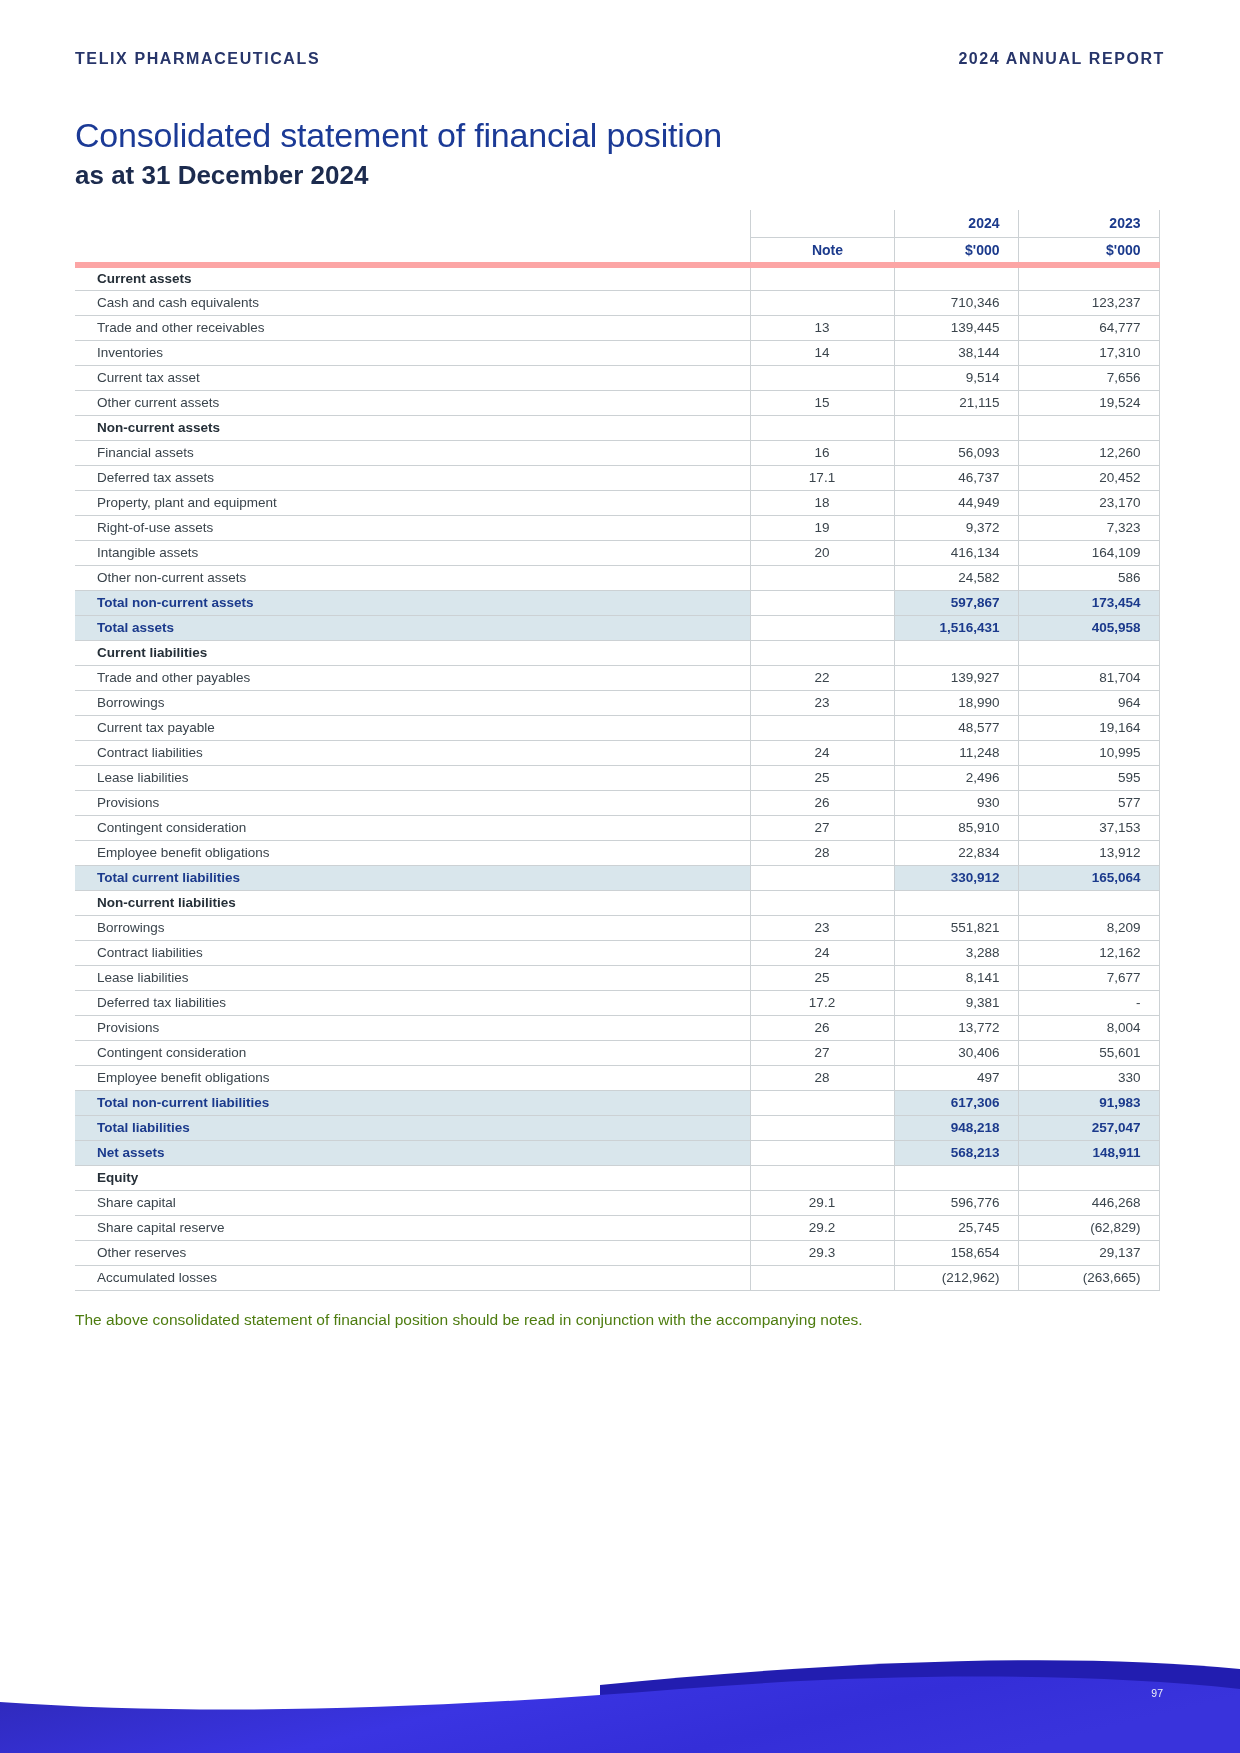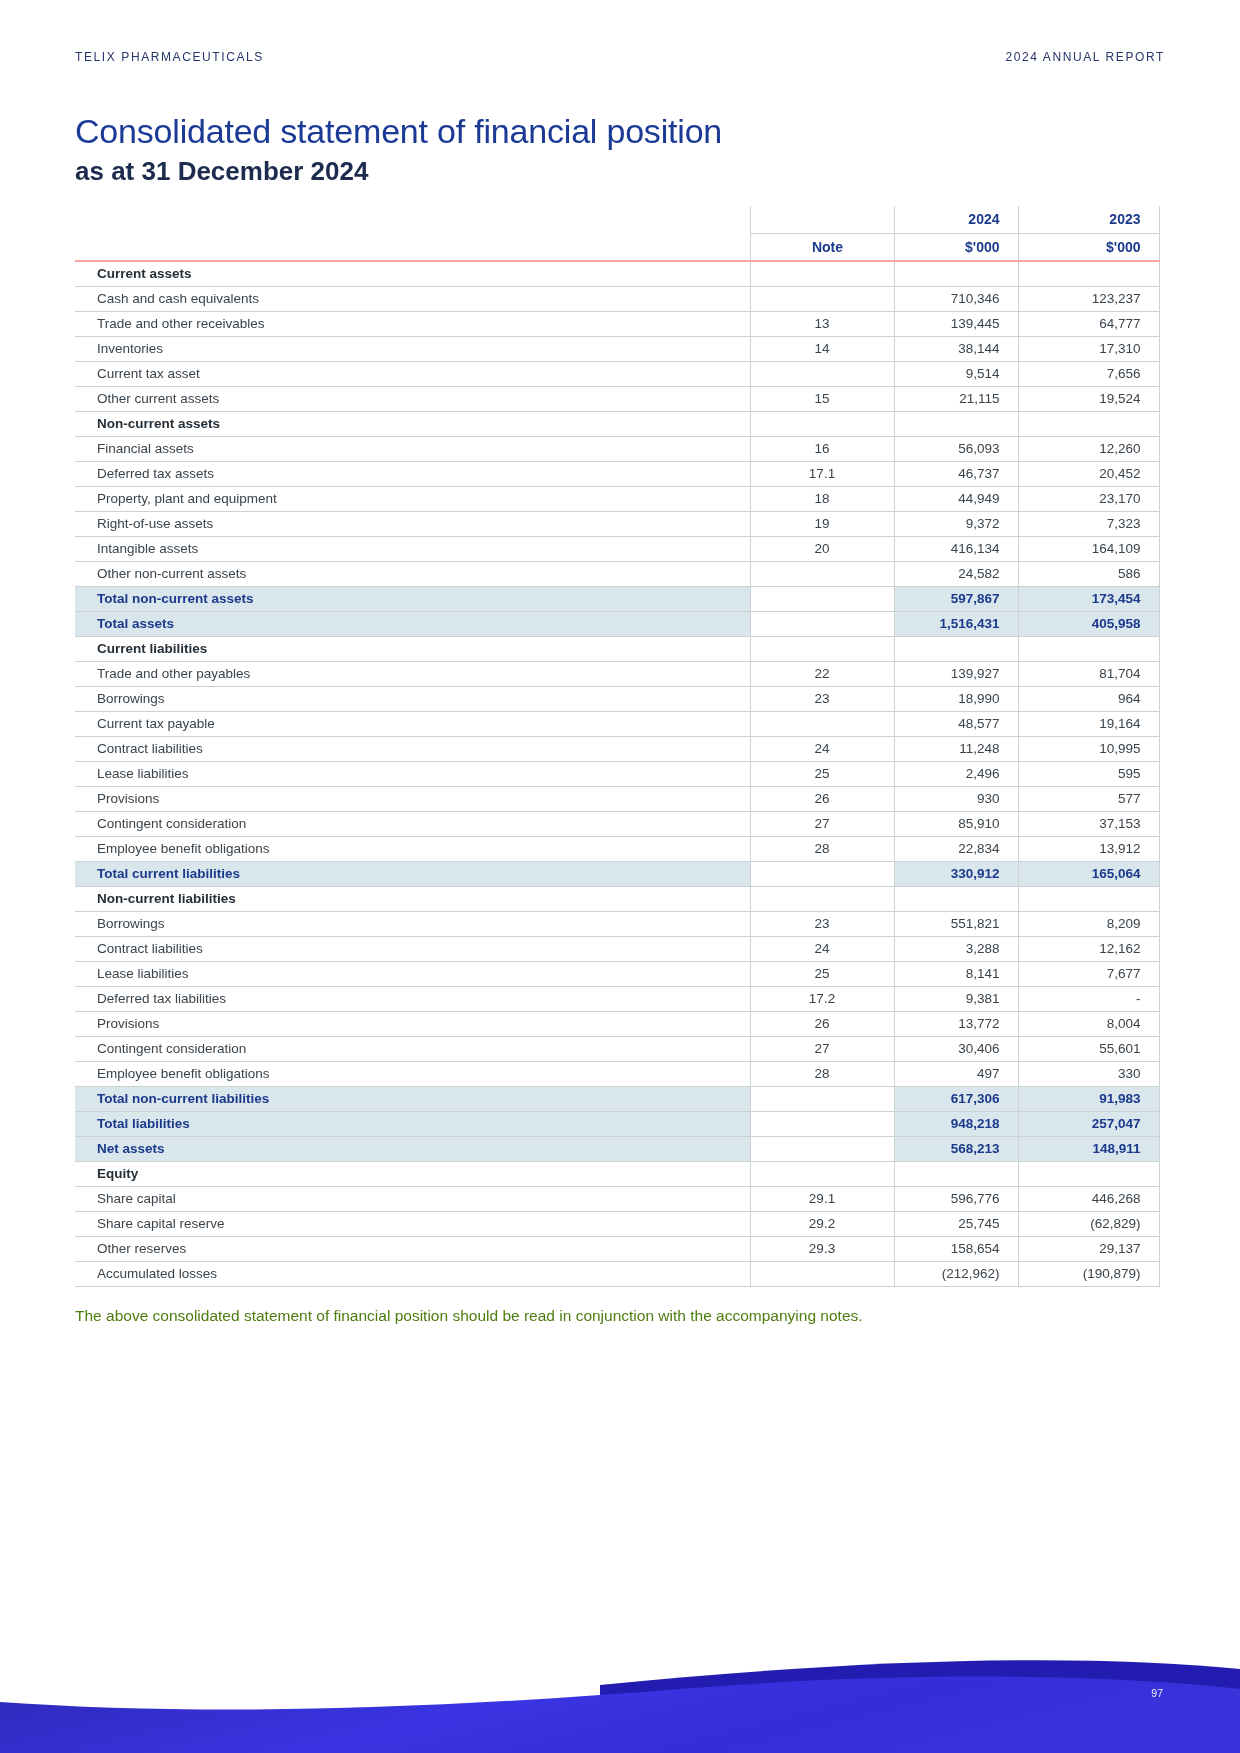--- a/index.html
+++ b/index.html
@@ -5,21 +5,21 @@
   * { margin:0; padding:0; box-sizing:border-box; }
   html,body { background:#ffffff; }
   .page {
     position:relative; width:1240px; height:1753px; background:#ffffff;
     overflow:hidden; font-family:"Liberation Sans", sans-serif;
   }
   .content { position:absolute; left:75px; top:0; width:1090px; }
 
   .doc-header { display:flex; justify-content:space-between; padding-top:50px; }
   .doc-header span {
-    font-size:12px; font-weight:normal; letter-spacing:1.6px; color:#27356a;
+    font-size:16px; font-weight:bold; letter-spacing:1.6px; color:#27356a;
   }
 
   .page-title {
     margin-top:46px; font-size:34px; line-height:42px; font-weight:normal;
     color:#1b3a96; letter-spacing:-0.2px;
   }
   .page-subtitle {
     margin-top:4px; font-size:26px; line-height:30px; font-weight:bold;
     color:#1c2b4e;
   }
@@ -32,21 +32,21 @@
   col.c-note  { width:144px; }
   col.c-2024  { width:124px; }
   col.c-2023  { width:141px; }
 
   thead td { font-weight:bold; color:#1b3a8c; font-size:14px; }
   thead tr.h1 td { height:27px; }
   thead tr.h2 td { height:28px; }
   thead tr.h1 td.note, thead tr.h1 td.v2024, thead tr.h1 td.v2023 {
     border-bottom:1px solid #ccd1d4;
   }
-  thead tr.h2 td { border-bottom:2px solid #fca5a5;padding-left:11px; }
+  thead tr.h2 td { border-bottom:6px solid #fca5a5;padding-left:11px; }
 
   td.note, td.v2024, td.v2023 { border-left:1px solid #ccd1d4; }
   td.v2023 { border-right:1px solid #ccd1d4; }
 
   tbody td { height:25px; border-bottom:1px solid #ccd1d4; vertical-align:middle; }
   td.label { text-align:left; padding-left:22px; }
   td.note  { text-align:center; }
   td.v2024, td.v2023 { text-align:right; padding-right:18px; }
 
   tbody tr.section td.label { font-weight:bold; color:#252f38; }
@@ -339,21 +339,21 @@
           <tr class="item">
             <td class="label">Other reserves</td>
             <td class="note">29.3</td>
             <td class="v2024">158,654</td>
             <td class="v2023">29,137</td>
           </tr>
           <tr class="item">
             <td class="label">Accumulated losses</td>
             <td class="note"></td>
             <td class="v2024">(212,962)</td>
-            <td class="v2023">(190,879)</td>
+            <td class="v2023">(263,665)</td>
           </tr>
         </tbody>
     </table>
 
     <p class="footnote">The above consolidated statement of financial position should be read in conjunction with the accompanying notes.</p>
   </div>
 
   <div class="wave-wrap">
     <svg viewBox="0 0 1240 180" preserveAspectRatio="none">
       <defs>

